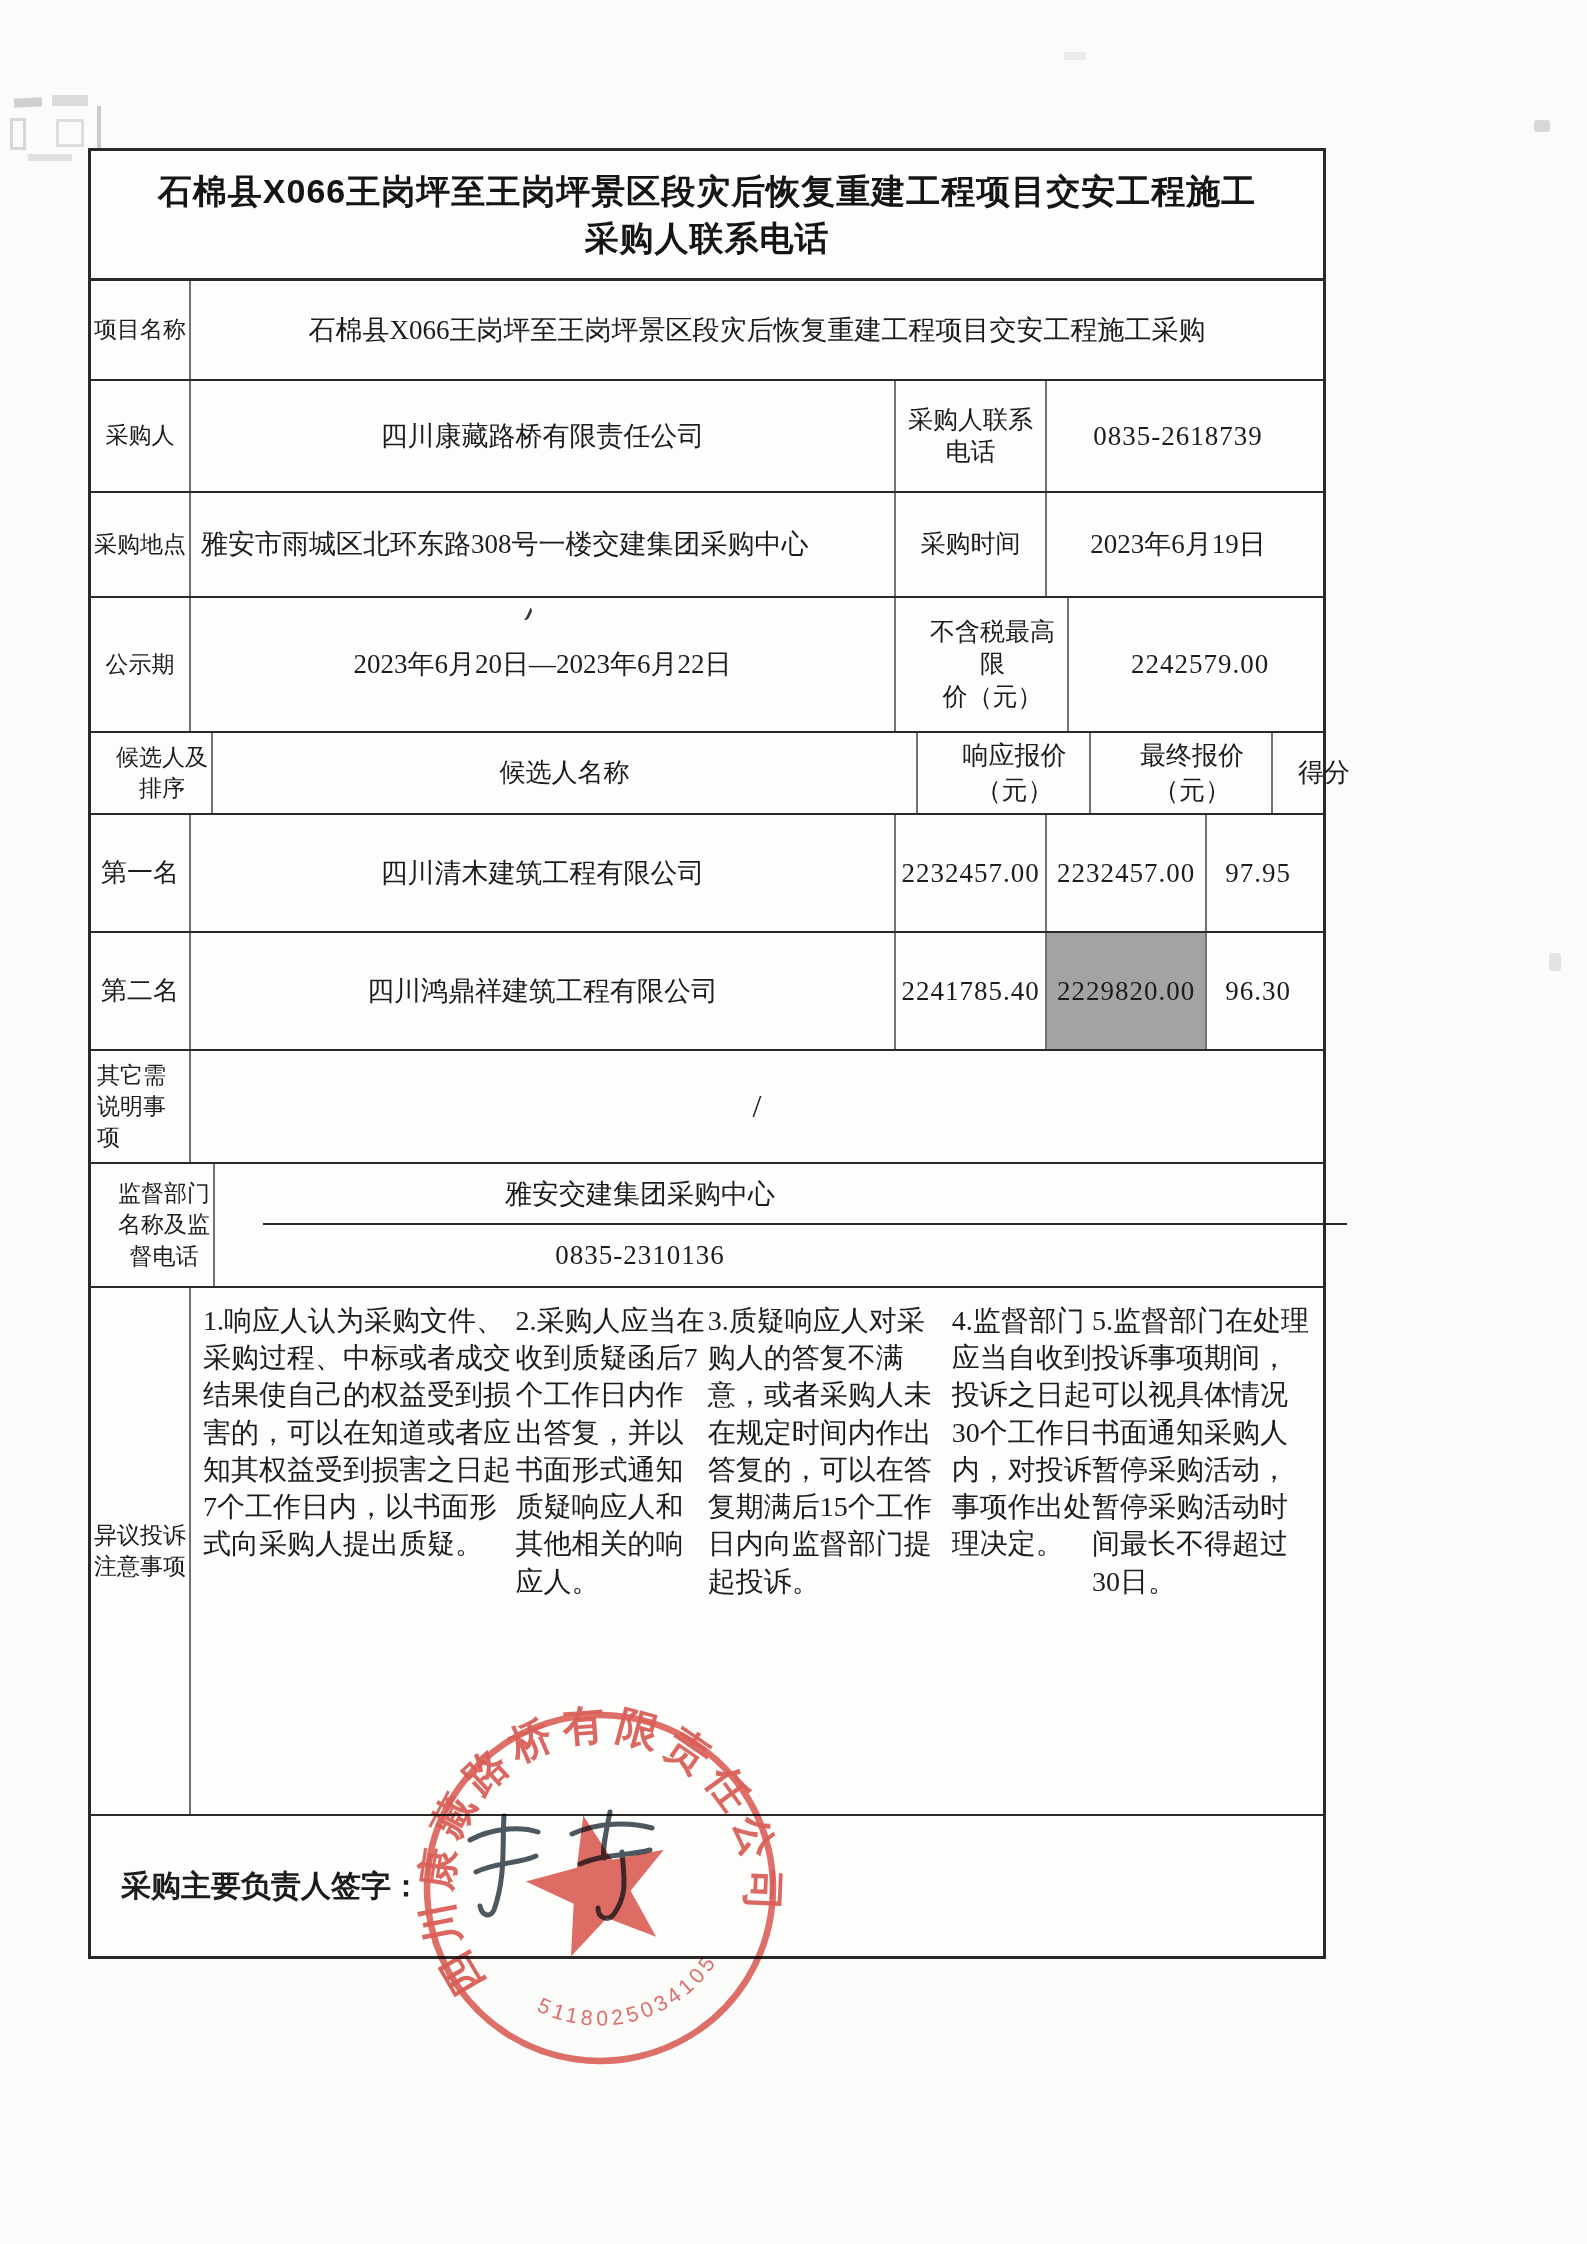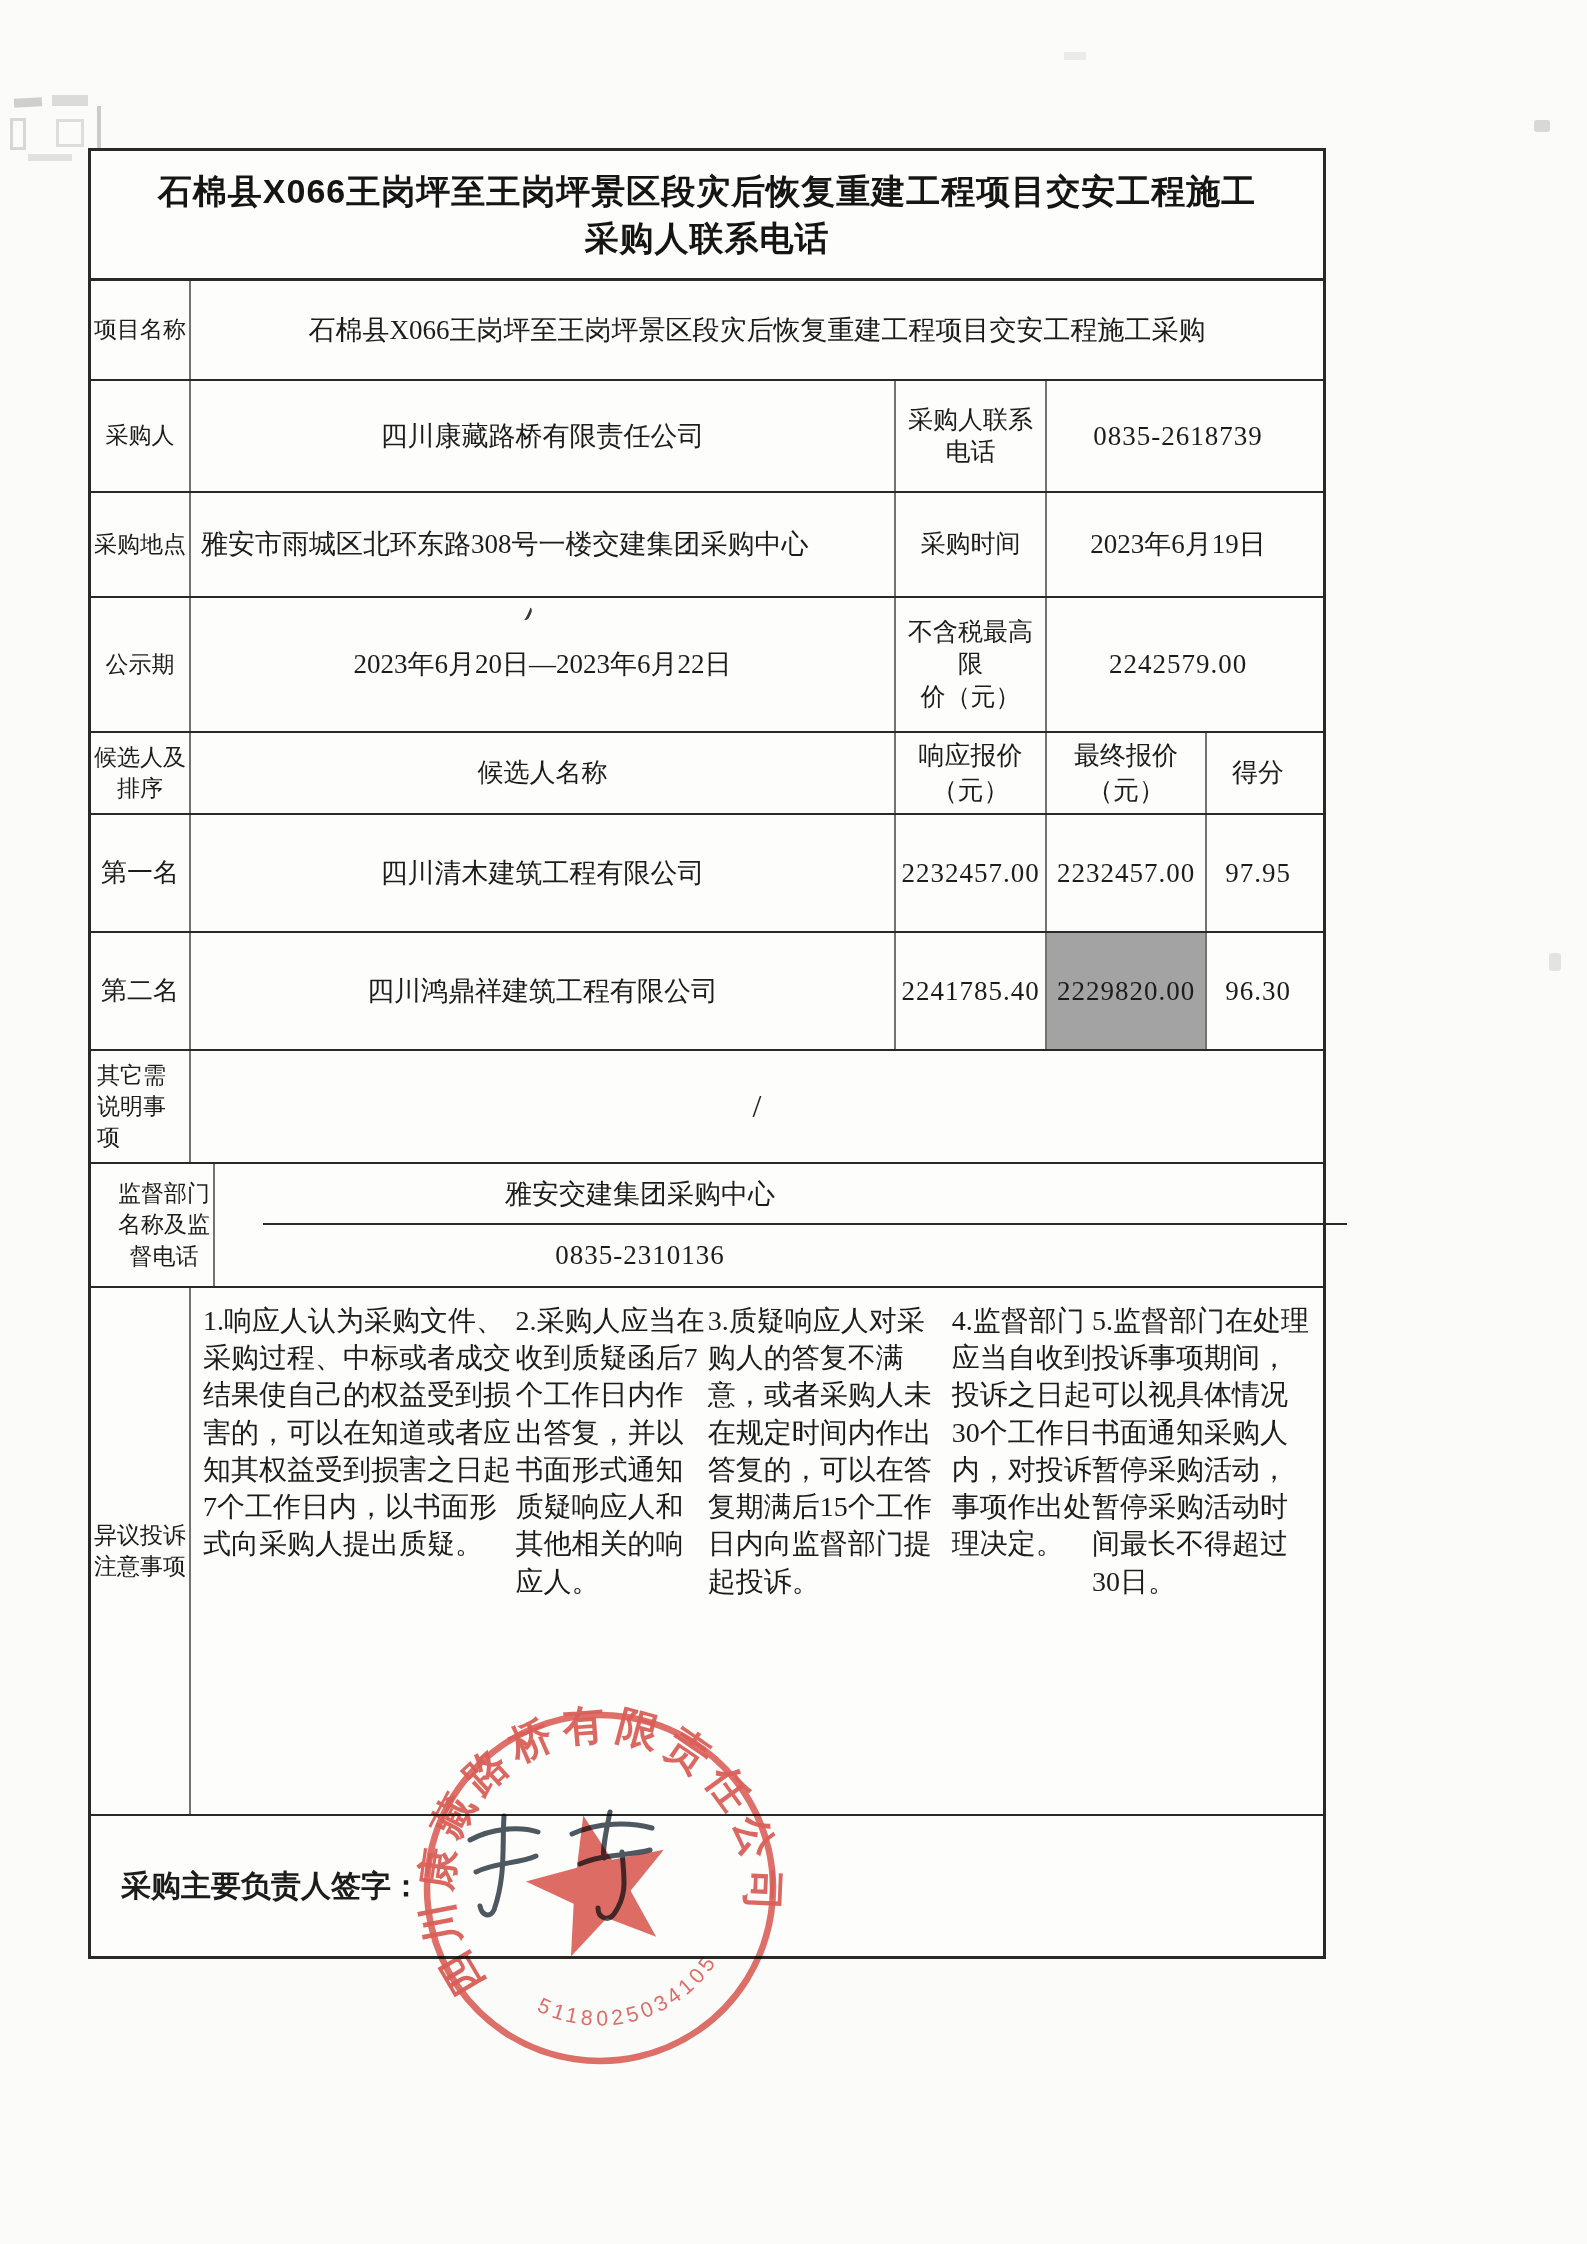--- a/index.html
+++ b/index.html
@@ -24,21 +24,21 @@
     text-align:center;padding:4px 8px;font-size:27px;line-height:1.35;
   }
   .cell:last-child{border-right:none;}
   .c1{width:100px;flex:none;font-size:23px;padding:4px 2px;}
   .c2{width:705px;flex:none;}
   .c3{width:151px;flex:none;}
   .c4{width:160px;flex:none;}
   .c5{width:102px;flex:none;}
   .c2-5{width:1132px;flex:none;}
   .c4-5{width:262px;flex:none;}
-  .prewrap{white-space:pre-line;}
+  .prewrap{white-space:pre-line;margin-left:22px;}
   .leftal{justify-content:flex-start;text-align:left;padding-left:10px;}
   .num{letter-spacing:1px;}
   .shade{background:#a3a3a3;}
 
   
   .title-row{height:130px;border-bottom:3px solid #2b2927;}
   .title-cell{
     width:1232px;flex:none;border-right:none;flex-direction:column;gap:2px;
     font-family:"Liberation Sans","DejaVu Sans",sans-serif;font-weight:700;
     font-size:34px;line-height:1.3;letter-spacing:1px;color:#151515;

